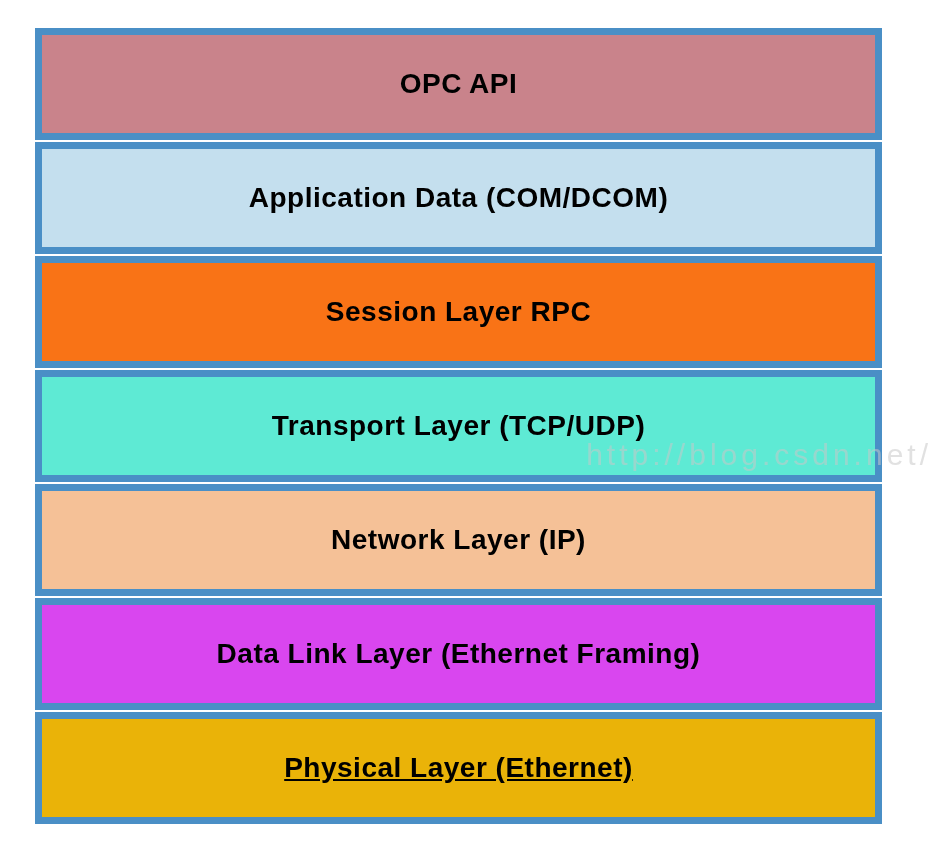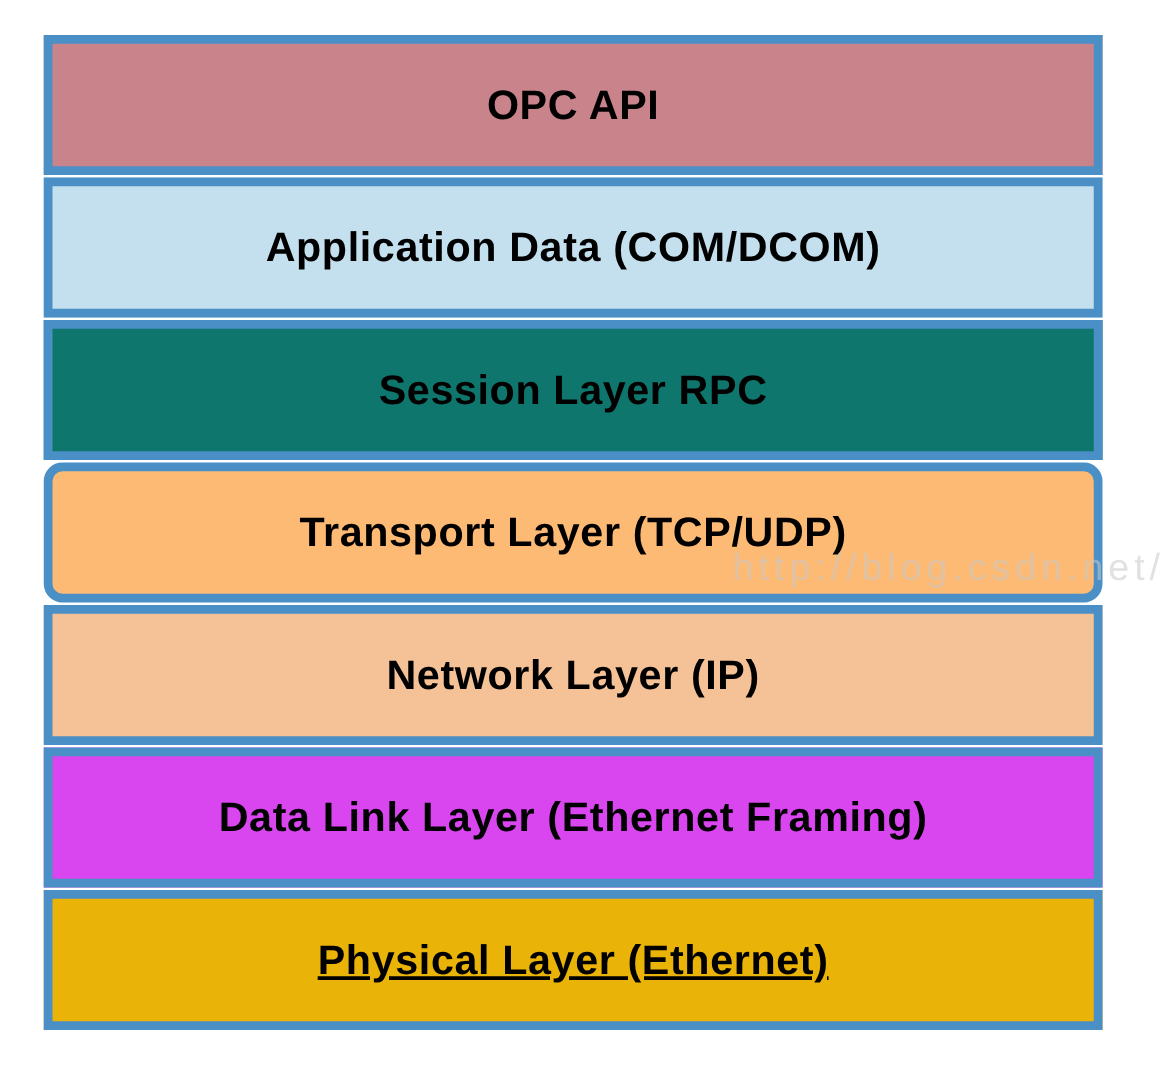--- a/index.html
+++ b/index.html
@@ -27,21 +27,21 @@
   .layer-box {
     box-sizing: border-box;
     height: 112px;
     border: 7px solid #4a8fc6;
     display: flex;
     align-items: center;
     justify-content: center;
     text-align: center;
   }
   .layer-label {
-    font-size: 33px;
+    font-size: 28px;
     font-weight: bold;
     color: #000000;
     letter-spacing: 0.5px;
   }
   .watermark {
     position: absolute;
     top: 438px;
     left: 0;
     width: 100%;
     text-align: right;
@@ -61,25 +61,25 @@
   <div class="stack">
 
     <div class="layer-box" style="background-color: rgb(201, 131, 139);">
       <span class="layer-label">OPC API</span>
     </div>
 
     <div class="layer-box" style="background-color: rgb(196, 223, 238);">
       <span class="layer-label">Application Data (COM/DCOM)</span>
     </div>
 
-    <div class="layer-box" style="background-color: #0f766e;">
+    <div class="layer-box" style="background-color: #f97316;">
       <span class="layer-label">Session Layer RPC</span>
     </div>
 
-    <div class="layer-box" style="background-color: #fdba74; border-radius: 15px;">
+    <div class="layer-box" style="background-color: #5eead4;">
       <span class="layer-label">Transport Layer (TCP/UDP)</span>
     </div>
 
     <div class="layer-box" style="background-color: rgb(245, 193, 151);">
       <span class="layer-label">Network Layer (IP)</span>
     </div>
 
     <div class="layer-box" style="background-color: #d946ef;">
       <span class="layer-label">Data Link Layer (Ethernet Framing)</span>
     </div>

